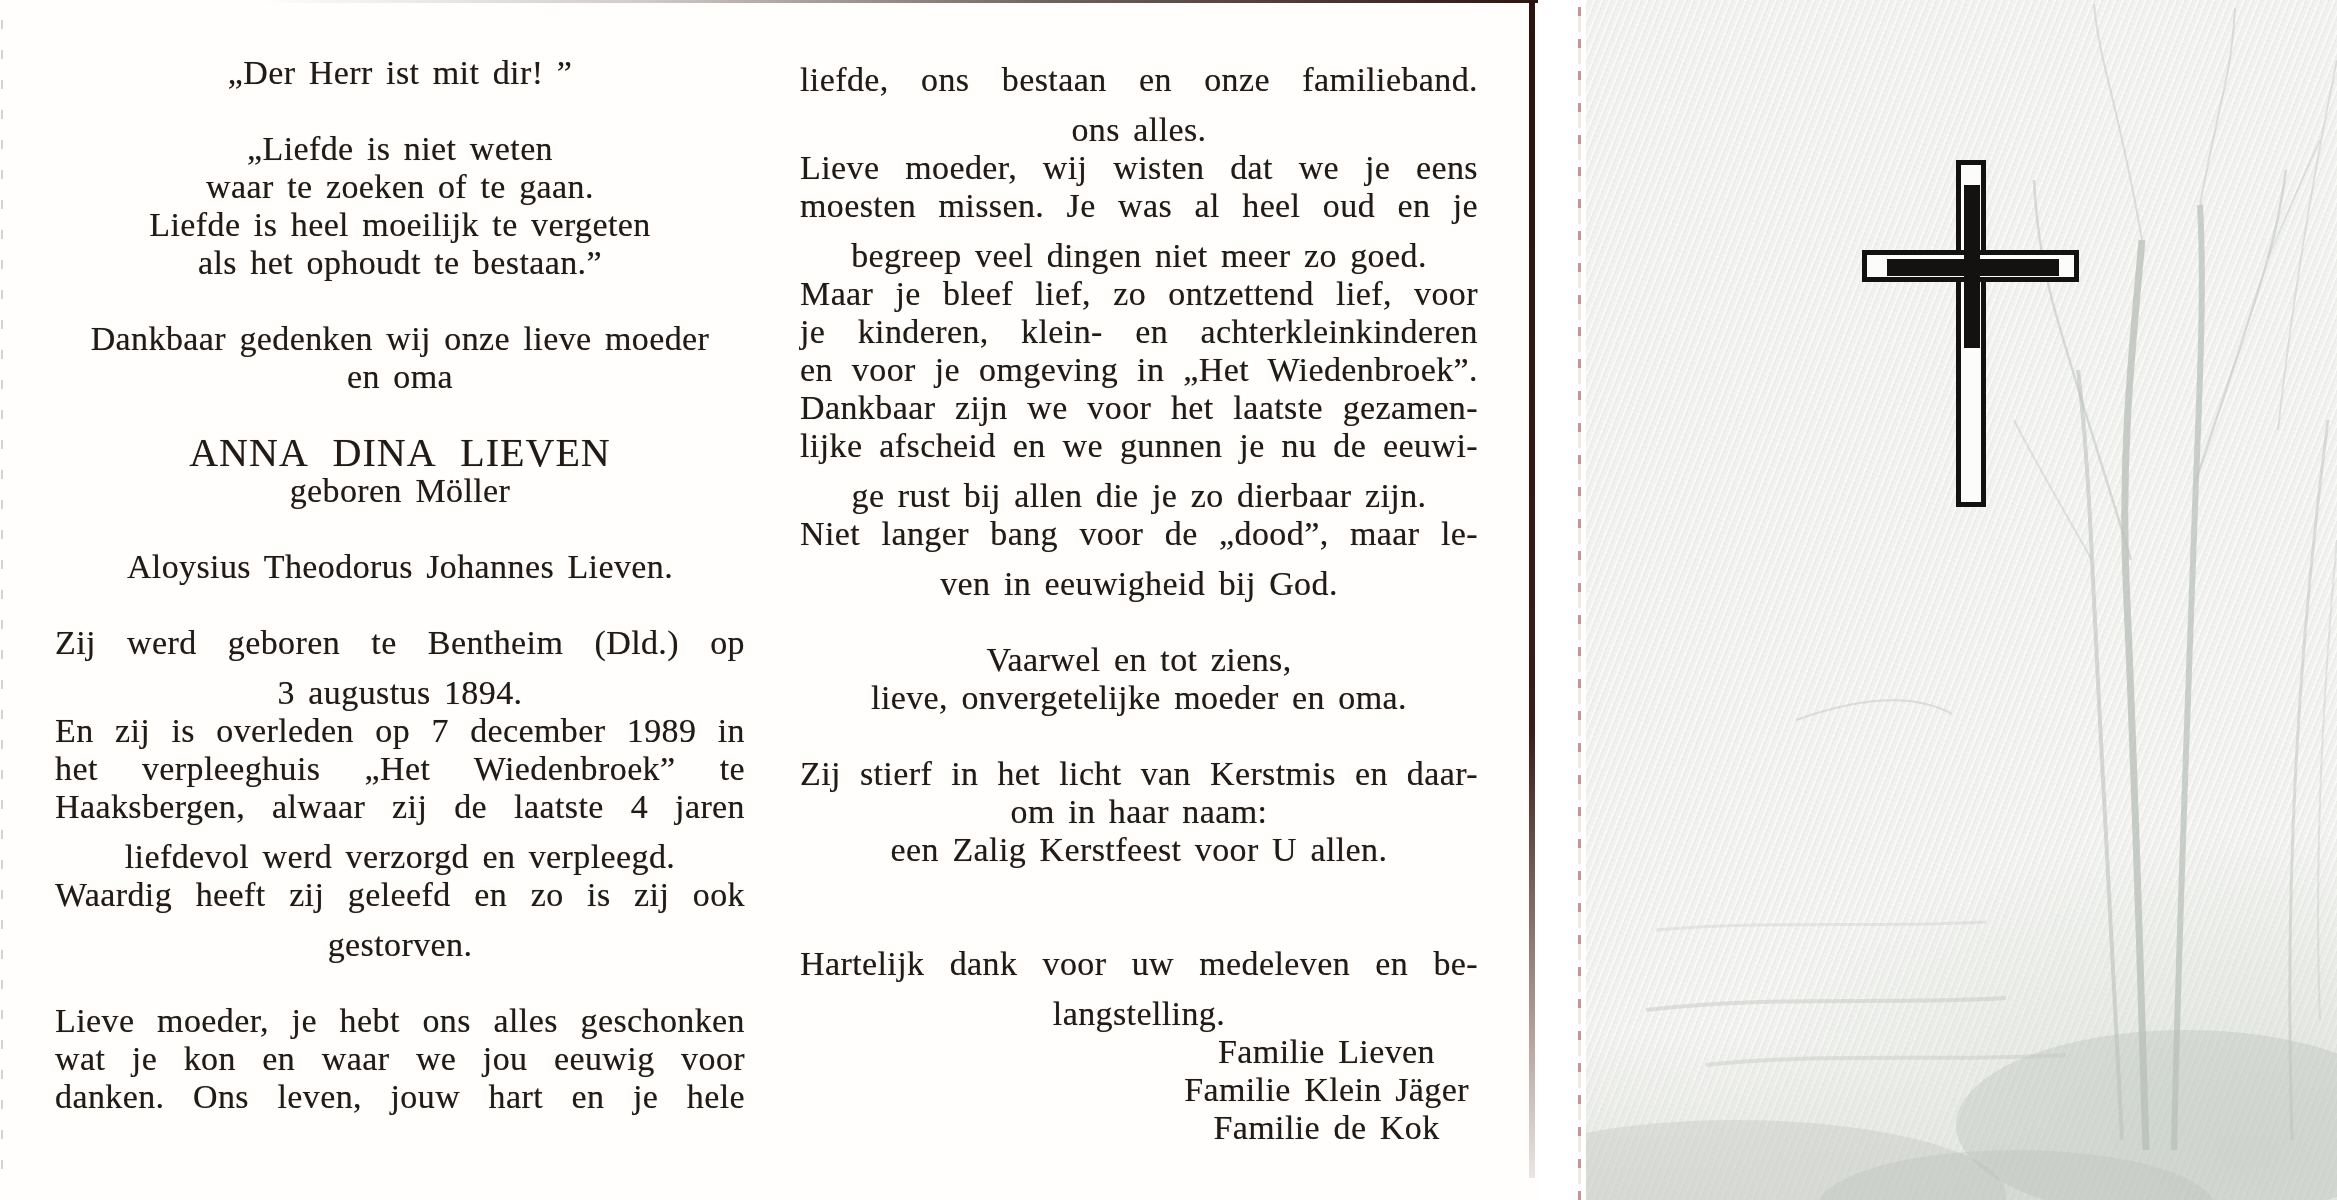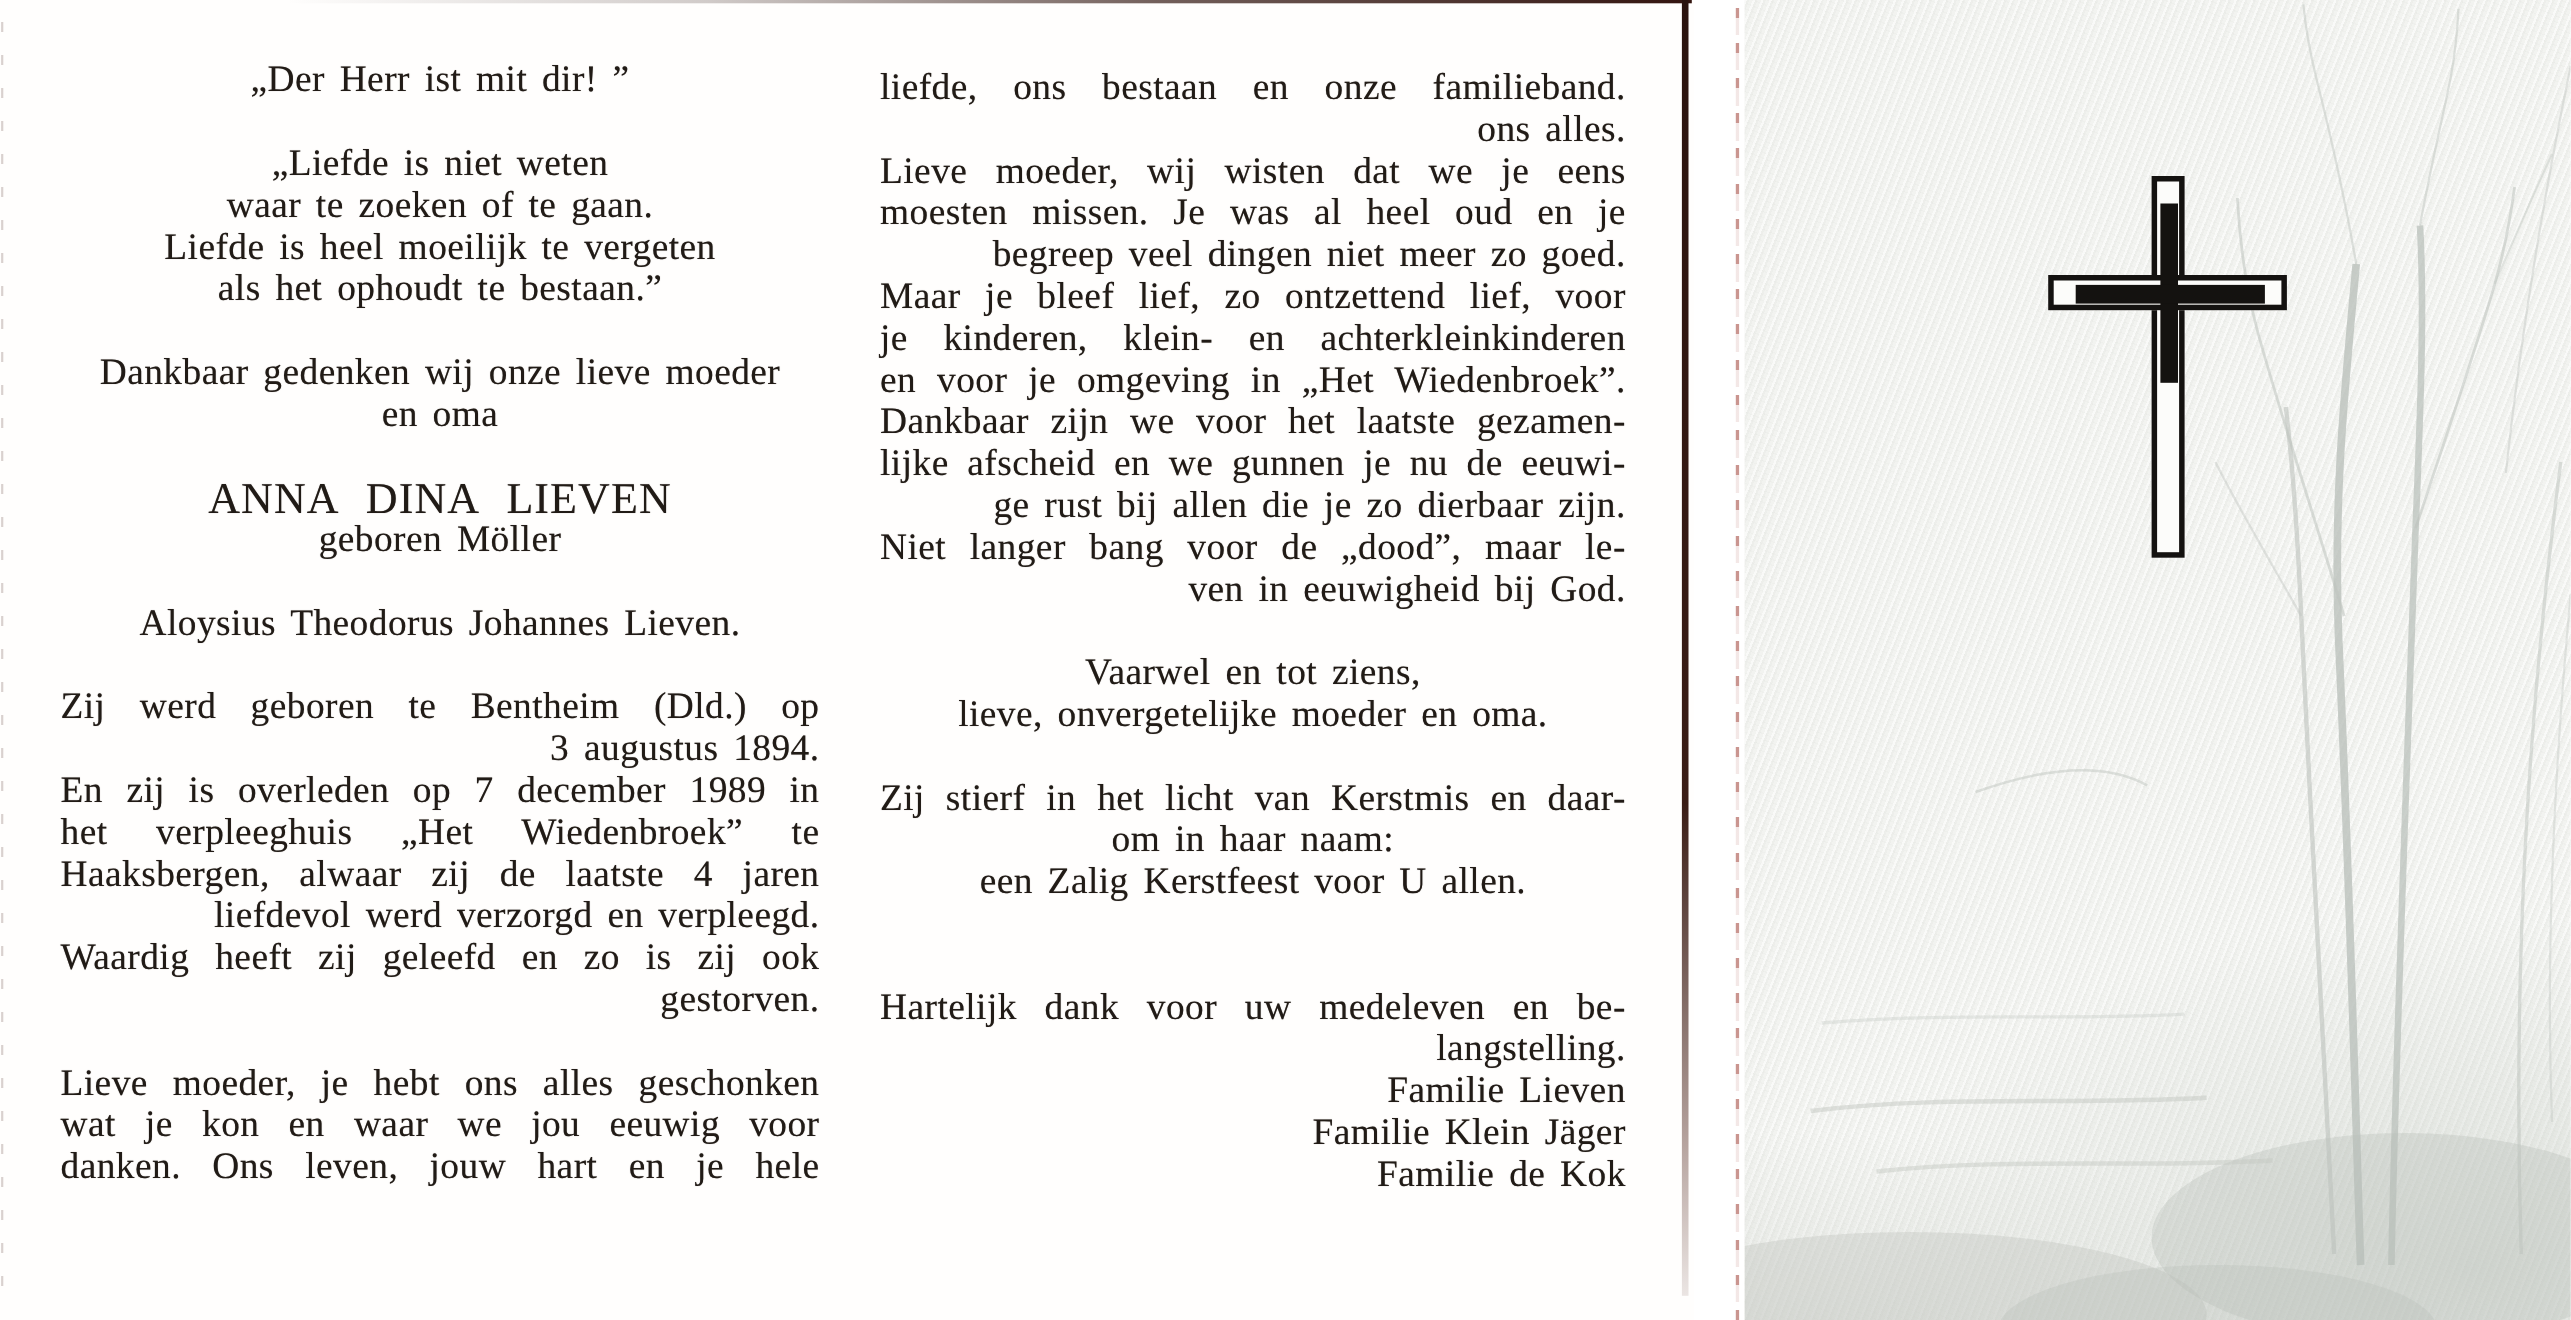--- a/index.html
+++ b/index.html
@@ -38,23 +38,23 @@
   .col{
     position:absolute;
     font-size:34px;color:#211b16;
     letter-spacing:.4px;word-spacing:4.5px;
     text-shadow:0 0 .7px rgba(35,28,22,.55);
   }
   .col-left {left:55px; top:54px; width:690px;}
   .col-right{left:800px;top:61px; width:678px;font-family:Liberation Serif, serif;}
   .line{height:38px;line-height:38px;}
   .line.c{text-align:center;}
-  .line.l{text-align:right;}
+  .line.l{text-align:center;margin-top:12px;}
   .line.j{text-align:justify;text-align-last:justify;}
-  .line.f{text-align:right;padding-left:375px;box-sizing:border-box;}
+  .line.f{text-align:center;padding-left:375px;box-sizing:border-box;}
   .line.s{}
   .line.name{font-size:40px;word-spacing:15px;letter-spacing:1px;}
 
   
   .fold{
     position:absolute;left:1578px;top:0;width:3px;height:1200px;
     background:repeating-linear-gradient(to bottom,
       rgba(158,62,52,0) 0 7px,
       rgba(158,62,52,.55) 7px 16px,
       rgba(158,62,52,.12) 16px 32px);

